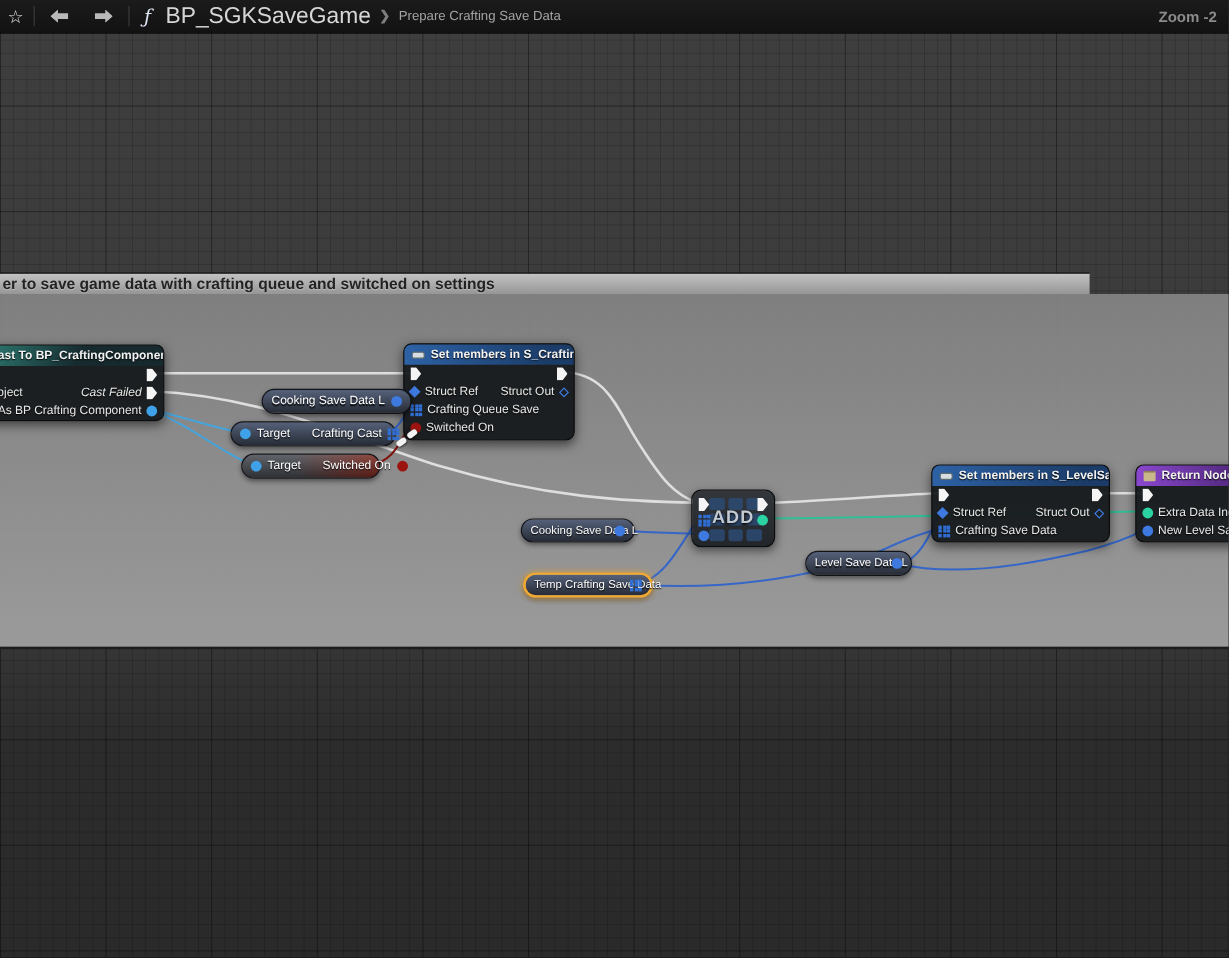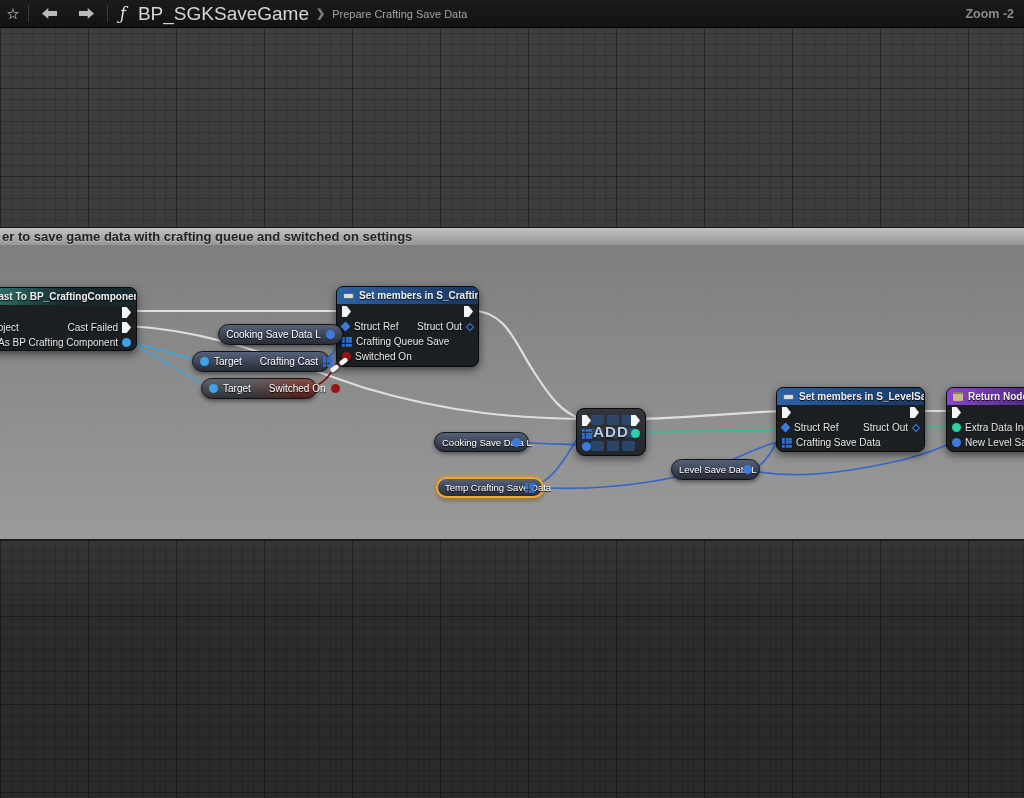--- a/index.html
+++ b/index.html
@@ -22,21 +22,21 @@
   .vsep{width:1px;height:17px;background:#3a3a3a;margin:0 2px;}
   .navarrow{width:15px;height:11px;background:#b9b9b9;margin:0 11px;}
   .arrow-left{clip-path:polygon(0 50%,42% 0,42% 28%,100% 28%,100% 72%,42% 72%,42% 100%);}
   .arrow-right{clip-path:polygon(100% 50%,58% 0,58% 28%,0 28%,0 72%,58% 72%,58% 100%);}
   .fglyph{font-family:"DejaVu Serif",serif;font-style:italic;font-size:16px;color:#dbe4f0;margin:0 12px 0 10px;}
   .crumb-root{font-size:19px;color:#d6d6d6;margin-right:7px;}
   .crumb-sep{font-size:11px;color:#7e7e7e;margin-right:7px;font-weight:bold;}
   .crumb-cur{font-size:11px;color:#a3a3a3;}
   .zoomlvl{margin-left:auto;margin-right:10px;font-size:12.5px;font-weight:bold;color:#8b8b8b;}
   
-  .comment-header{position:absolute;left:0;top:227px;width:1024px;height:18px;z-index:2;
+  .comment-header{position:absolute;left:0;top:227px;width:908px;height:18px;z-index:2;
     background:linear-gradient(180deg,#c2c2c2,#969696);border-top:1px solid #161616;
     display:flex;align-items:center;cursor:pointer;}
   .comment-title{font-size:13px;font-weight:bold;color:#232323;text-shadow:0 1px 0 rgba(255,255,255,0.3);
     white-space:nowrap;padding-left:2px;}
   .comment-body{position:absolute;left:0;top:245px;width:1024px;height:296px;z-index:1;
     background:linear-gradient(180deg,rgba(132,132,132,0.93),rgba(160,160,160,0.95));
     border-bottom:2px solid #1d1d1d;}
   
   .watermark{position:absolute;right:6px;bottom:2px;z-index:1;font-size:42px;font-weight:800;
     color:#4d4d4d;letter-spacing:0.5px;}
@@ -130,21 +130,21 @@
 
   <div class="node" style="left:-16px;top:287px;width:153px;height:64px;">
     <div class="nhead nhead-teal">
       <span>Cast To BP_CraftingComponent</span>
     </div>
     <div class="nrow right">
       <span class="pin-exec"></span>
     </div>
     <div class="nrow split">
       <span>Object</span>
-      <span style="display:flex;align-items:center;gap:4px;">
+      <span style="display:flex;align-items:center;gap:4px;font-style:italic;">
         <span>Cast Failed</span>
         <span class="pin-exec"></span>
       </span>
     </div>
     <div class="nrow right">
       <span>As BP Crafting Component</span>
       <span class="pin-dot c-obj"></span>
     </div>
   </div>
 

